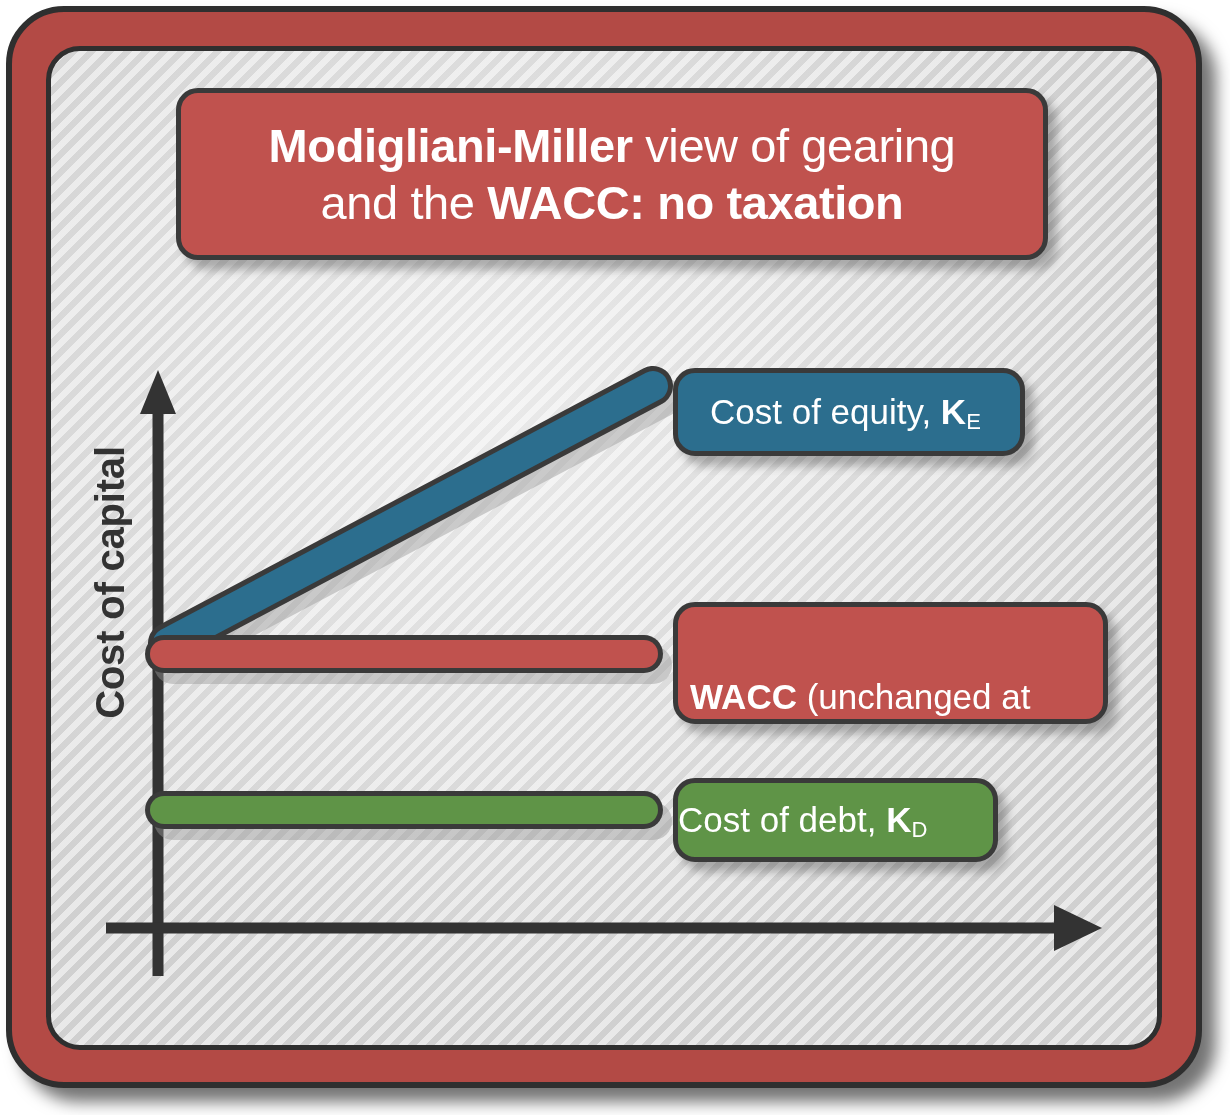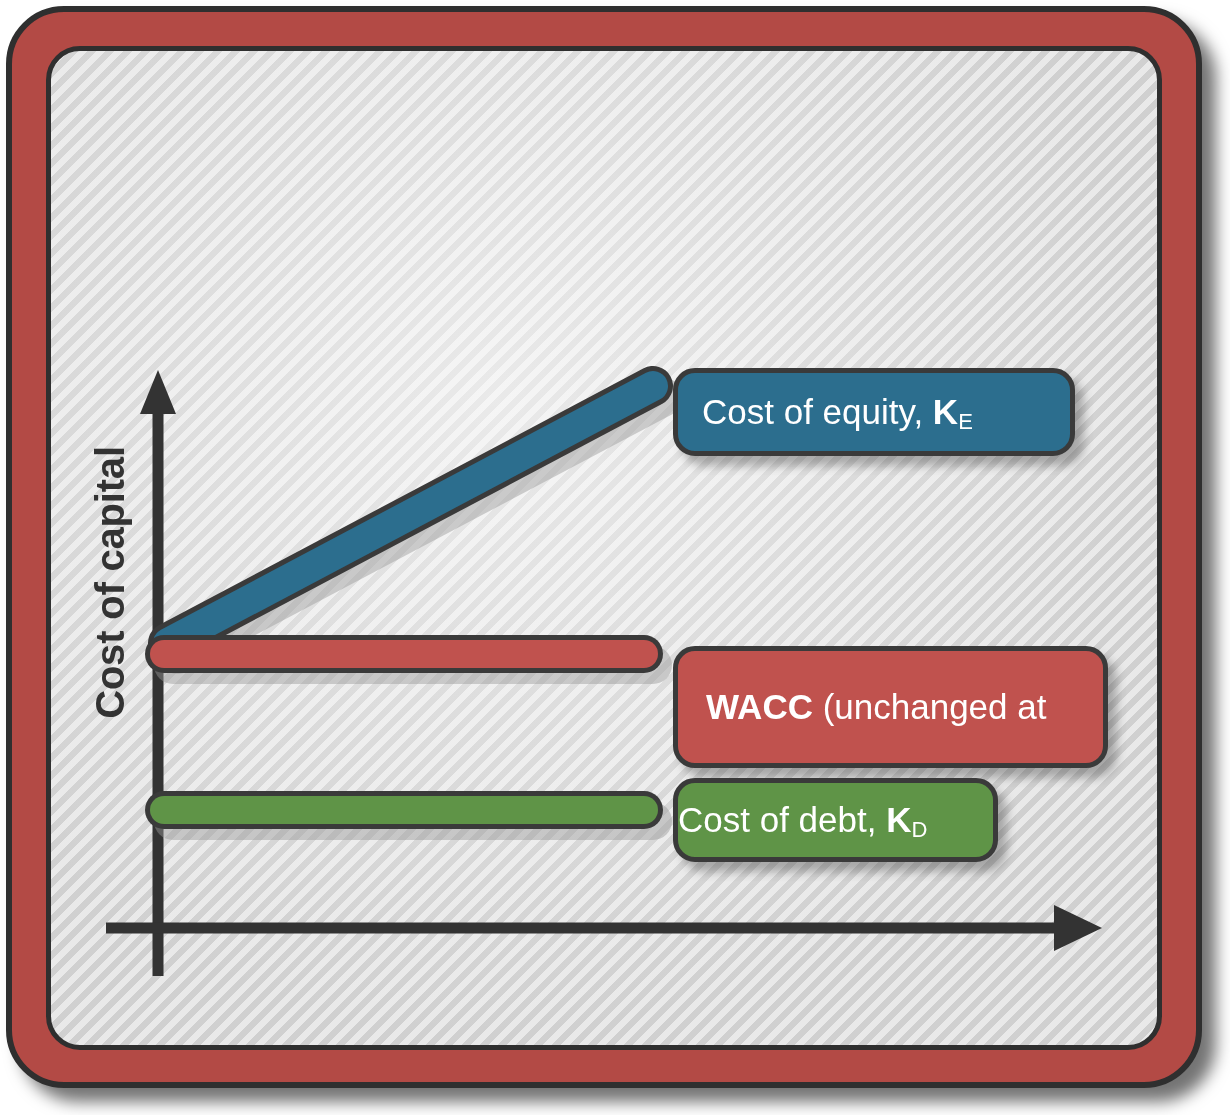--- a/index.html
+++ b/index.html
@@ -128,34 +128,33 @@
     font-weight: 700;
     color: #333333;
     letter-spacing: -0.2px;
     z-index: 5;
   }
 
   
   .legend-equity {
     left: 673px;
     top: 368px;
-    width: 402px;
+    width: 352px;
     height: 88px;
     background: #2c6e8e;
-    padding-left: 24px;
+    padding-left: 32px;
   }
   .legend-wacc {
     left: 673px;
     top: 602px;
     width: 435px;
     height: 122px;
     background: #c0524e;
-    padding-left: 28px;
-    align-items: center;
-    margin-top: 44px;
+    padding-left: 12px;
+    align-items: flex-end;
   }
   .legend-debt {
     left: 673px;
     top: 778px;
     width: 325px;
     height: 84px;
     background: #5f9447;
   }
   .legend-text {
     font-size: 35px;
@@ -173,20 +172,26 @@
 </style>
 </head>
 <body>
 
 <div id="stage">
 
   <div class="outer-frame"></div>
 
   <div class="inner-panel"></div>
 
+  <div class="box title-box">
+    <div class="title-text">
+      <b>Modigliani-Miller</b><span> view of gearing</span><br>
+      <span>and the </span><b>WACC: no taxation</b>
+    </div>
+  </div>
 
   <svg class="chart-area" viewBox="0 0 1116 1004" width="1116" height="1004">
 
     <g>
       <line x1="112" y1="930" x2="112" y2="362" stroke="#333333" stroke-width="11"></line>
       <polygon points="112,324 130,368 94,368" fill="#333333"></polygon>
     </g>
 
     <g>
       <line x1="60" y1="882" x2="1020" y2="882" stroke="#333333" stroke-width="11"></line>

